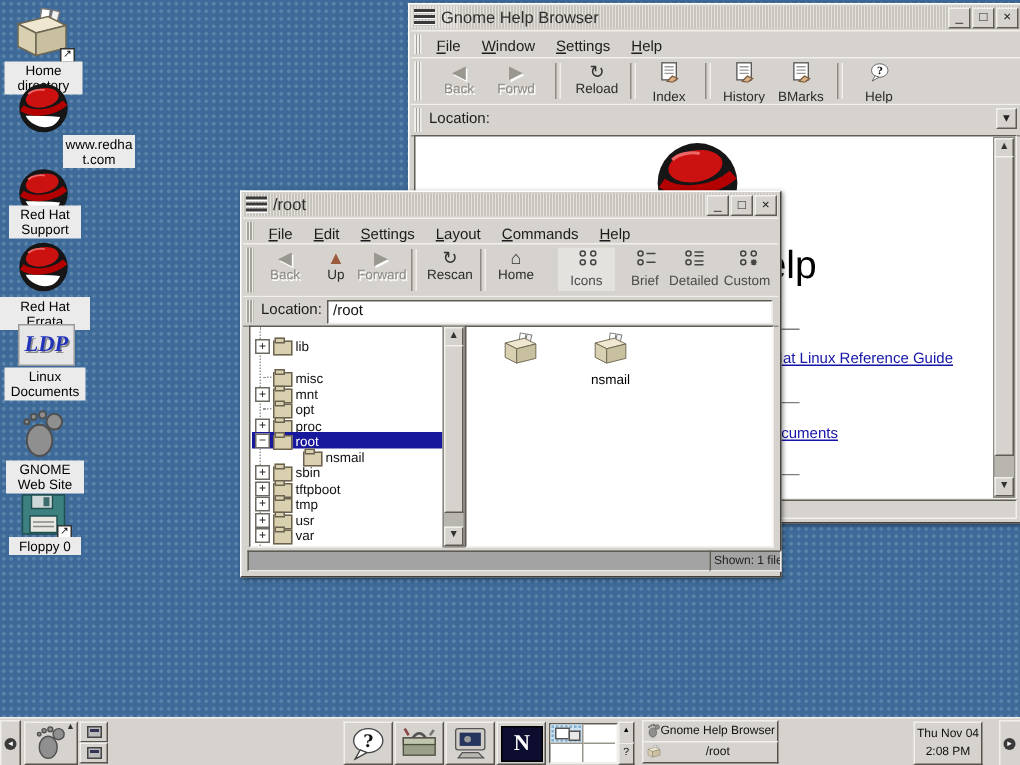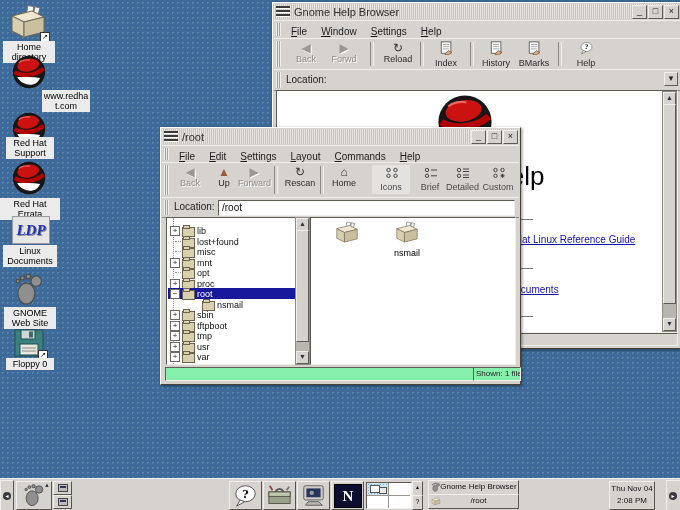--- a/index.html
+++ b/index.html
@@ -49,21 +49,21 @@
   .badge{position:absolute;width:8px;height:8px;background:#fff;border:1px solid #333;font-size:7px;line-height:8px;text-align:center;color:#000}
   .pbtn{position:absolute;background:#d6d3ce;border:1px solid;border-color:#f1efeb #57544e #57544e #f1efeb}
   .taskbtn{position:absolute;left:0;width:89px;height:13px;background:#d6d3ce;border:1px solid;border-color:#f1efeb #57544e #57544e #f1efeb;
     font-size:8px;line-height:11px;color:#111;white-space:nowrap;overflow:hidden;text-align:center}
   .ldpbox{width:36px;height:26px;background:#e6e6e6;border:1px solid #9a9a9a;display:flex;align-items:center;justify-content:center;
     font-family:"Liberation Serif",serif;font-style:italic;font-weight:bold;font-size:15px;color:#2233bb;text-shadow:1px 1px 0 #888}
   .netscape{width:26px;height:22px;background:#0d0d30;border:1px solid #000;color:#fff;font-weight:bold;font-size:15px;
     display:flex;align-items:center;justify-content:center;font-family:"Liberation Serif",serif}
   .viewbtn .tlabel{color:#4a4a4a}
   .pressed{background:#e4e2de !important;border-color:#57544e #f1efeb #f1efeb #57544e !important}
-  .statusbox{position:absolute;height:12px;background:#86efac;border:1px solid;border-color:#5f5c55 #f1efeb #f1efeb #5f5c55;
+  .statusbox{position:absolute;height:12px;background:#a3a3a3;border:1px solid;border-color:#5f5c55 #f1efeb #f1efeb #5f5c55;
     font-size:8px;line-height:11px;color:#222;padding:0 2px;white-space:nowrap;overflow:hidden}
 </style>
 </head>
 <body>
 
 <div id="screen">
 
   <div id="desktop-icons" class="abs" style="left:0;top:0;width:70px;height:400px">
       <div class="abs" style="left: 8px; top: 4px; width: 40px; height: 36px;"><svg width="100%" height="100%" viewBox="0 0 40 36">
           <rect x="19" y="2" width="6" height="10" fill="#fff" stroke="#777" transform="rotate(8 22 7)"></rect>
@@ -297,25 +297,20 @@
       <span class="entry" style="left:56px;top:2px;right:4px">/root</span>
     </div>
 
     <div class="abs sunken" id="tree-panel" style="left:5px;top:89px;width:129px;bottom:19px;background:#fff;overflow:hidden">
         <div class="abs" style="left: 6px; top: 0px; bottom: 0px; width: 0px; border-left: 1px dotted rgb(153, 153, 153);"></div>
         <div class="treerow" style="top: 7px;">
           <div class="expander">+</div>
           <div class="minifolder" style="left: 14px;"></div>
           <div class="abs" style="left: 29px; top: 1px;">lib</div>
         </div>
-        <div class="treerow" style="top: 17.5px;">
-          <div class="minifolder" style="left: 14px;"></div>
-          <div class="abs" style="left: 29px; top: 1px;">lost+found</div>
-          <div class="abs" style="left: 7px; top: 5px; width: 6px; height: 0px; border-top: 1px dotted rgb(153, 153, 153);"></div>
-        </div>
         <div class="treerow" style="top: 28px;">
           <div class="minifolder" style="left: 14px;"></div>
           <div class="abs" style="left: 29px; top: 1px;">misc</div>
           <div class="abs" style="left: 7px; top: 5px; width: 6px; height: 0px; border-top: 1px dotted rgb(153, 153, 153);"></div>
         </div>
         <div class="treerow" style="top: 38.5px;">
           <div class="expander">+</div>
           <div class="minifolder" style="left: 14px;"></div>
           <div class="abs" style="left: 29px; top: 1px;">mnt</div>
         </div>

